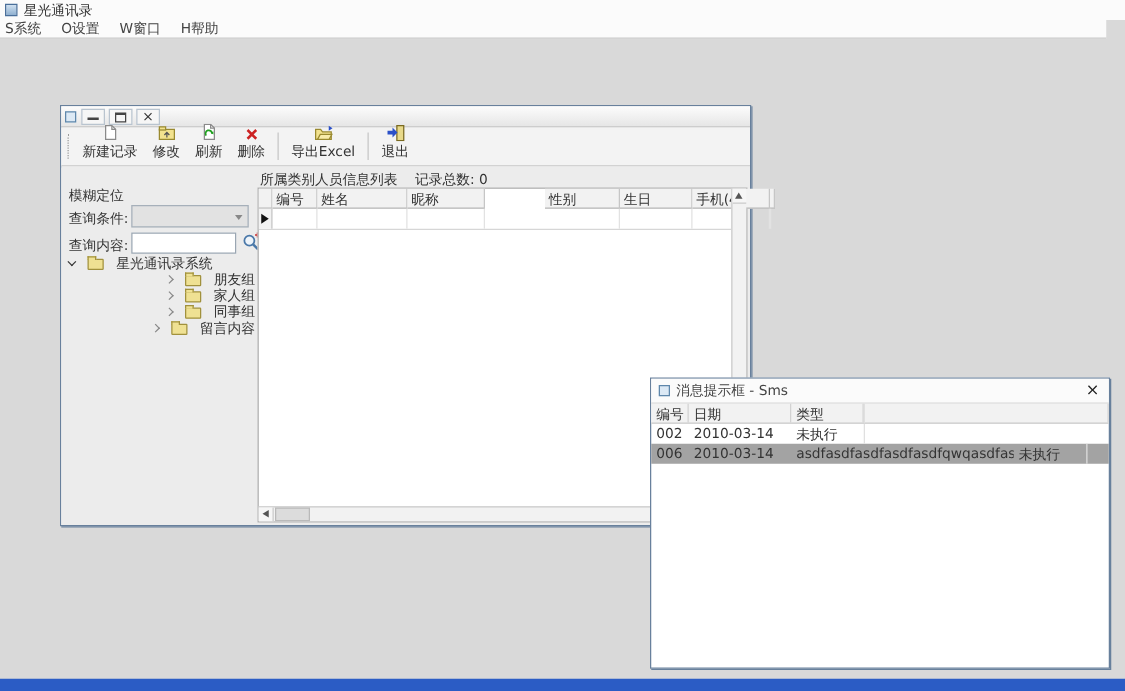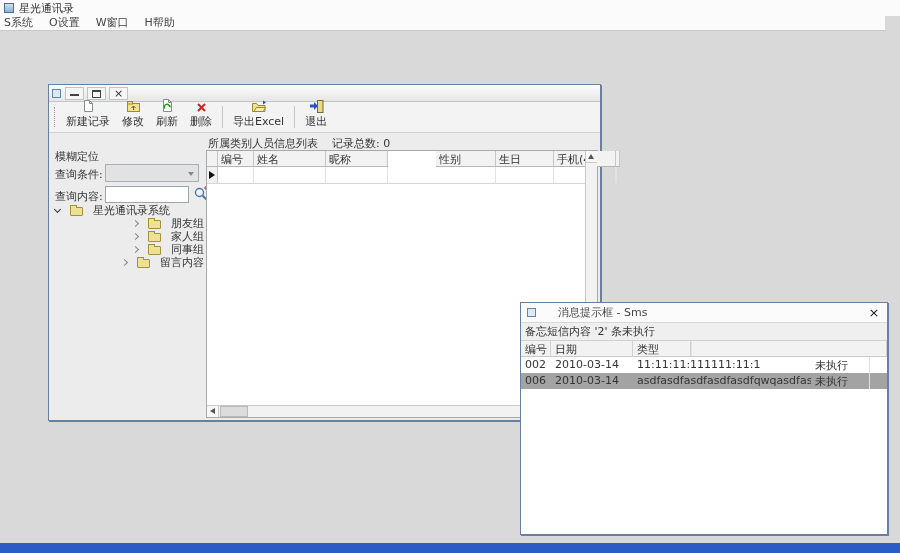--- a/index.html
+++ b/index.html
@@ -104,21 +104,21 @@
     border-top:3.5px solid transparent; border-bottom:3.5px solid transparent; border-right:5px solid #555; }
   .tri-rt { position:absolute; left:4px; top:2px; width:0; height:0;
     border-top:3.5px solid transparent; border-bottom:3.5px solid transparent; border-left:5px solid #555; }
   .hsb-thumb { width:28px; flex:none; background:#dcdcdc; border:1px solid #b9b9b9; margin-left:1px; }
   .grid-corner { position:absolute; right:0; bottom:0; width:12px; height:12px; background:#f2f2f2;
     border-left:1px solid #c9c9c9; border-top:1px solid #c9c9c9; }
 
   
   .dialog { left:520px; top:302px; width:368px; height:233px; background:#fff; }
   .dlg-titlebar { height:20px; background:#fbfbfb; border-bottom:1px solid #d8d8d8;
-    display:flex; align-items:center; gap:22px; padding:0 6px; }
+    display:flex; align-items:center; gap:5px; padding:0 6px; }
   .dlg-title { flex:1; color:#444; }
   .dlg-close { font-size:13px; line-height:13px; color:#222; width:14px; text-align:center; cursor:default; }
   .dlg-msg { height:18px; background:#efefef; border-bottom:1px solid #d0d0d0;
     display:flex; align-items:center; padding-left:4px; color:#333; }
   .dlg-header { display:flex; height:16px; background:#f2f2f2; border-bottom:1px solid #c9c9c9; }
   .dh-cell { padding:1px 0 0 4px; border-right:1px solid #d2d2d2; overflow:hidden; white-space:nowrap; flex:none; }
   .dlg-row { display:flex; height:16px; }
   .dlg-row.selected { background:#a3a3a3; }
   .dr-cell { padding:1px 0 0 4px; overflow:hidden; white-space:nowrap; flex:none; }
   .dw-0 { width:30px; } .dw-1 { width:82px; } .dw-2 { width:178px; } .dw-3 { width:58px; }
@@ -332,33 +332,31 @@
       </div>
     </div>
   </div>
 
   <div class="window dialog">
     <div class="dlg-titlebar">
       <span class="win-icon"></span>
       <span class="dlg-title">消息提示框 - Sms</span>
       <span class="dlg-close">×</span>
     </div>
-    <div class="dlg-msg">备忘短信内容 '2' 条未执行</div>
 
     <div class="dlg-header">
       <span class="dh-cell dw-0">编号</span>
       <span class="dh-cell dw-1">日期</span>
       <span class="dh-cell dw-3">类型</span>
       <span class="dh-cell dw-f"></span>
     </div>
 
     <div class="dlg-row">
       <span class="dr-cell dw-0">002</span>
       <span class="dr-cell dw-1">2010-03-14</span>
-      <span class="dr-cell dw-2">11:11:11:111111:11:1</span>
       <span class="dr-cell dw-3">未执行</span>
       <span class="dr-cell dw-f"></span>
     </div>
     <div class="dlg-row selected">
       <span class="dr-cell dw-0">006</span>
       <span class="dr-cell dw-1">2010-03-14</span>
       <span class="dr-cell dw-2">asdfasdfasdfasdfasdfqwqasdfasdfasdfasd</span>
       <span class="dr-cell dw-3">未执行</span>
       <span class="dr-cell dw-f"></span>
     </div>

